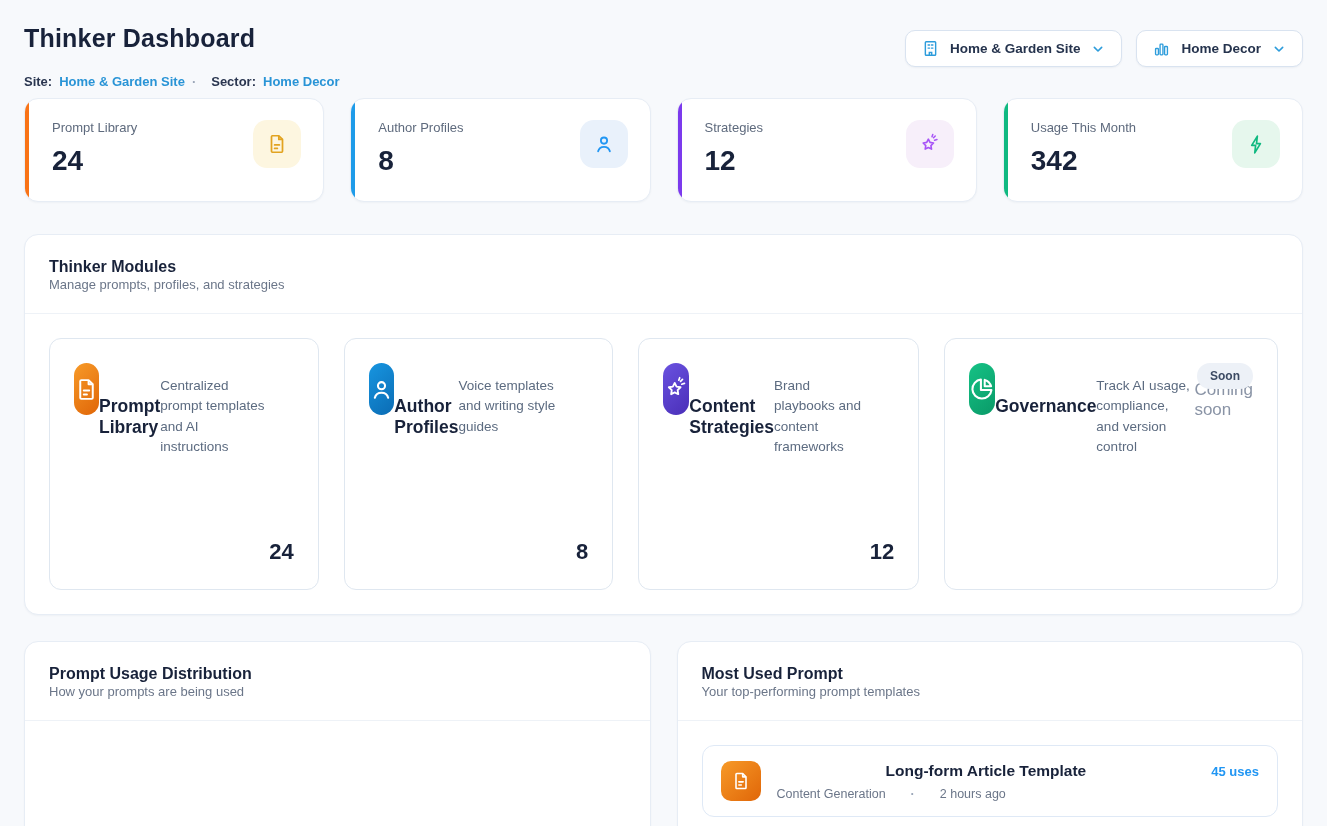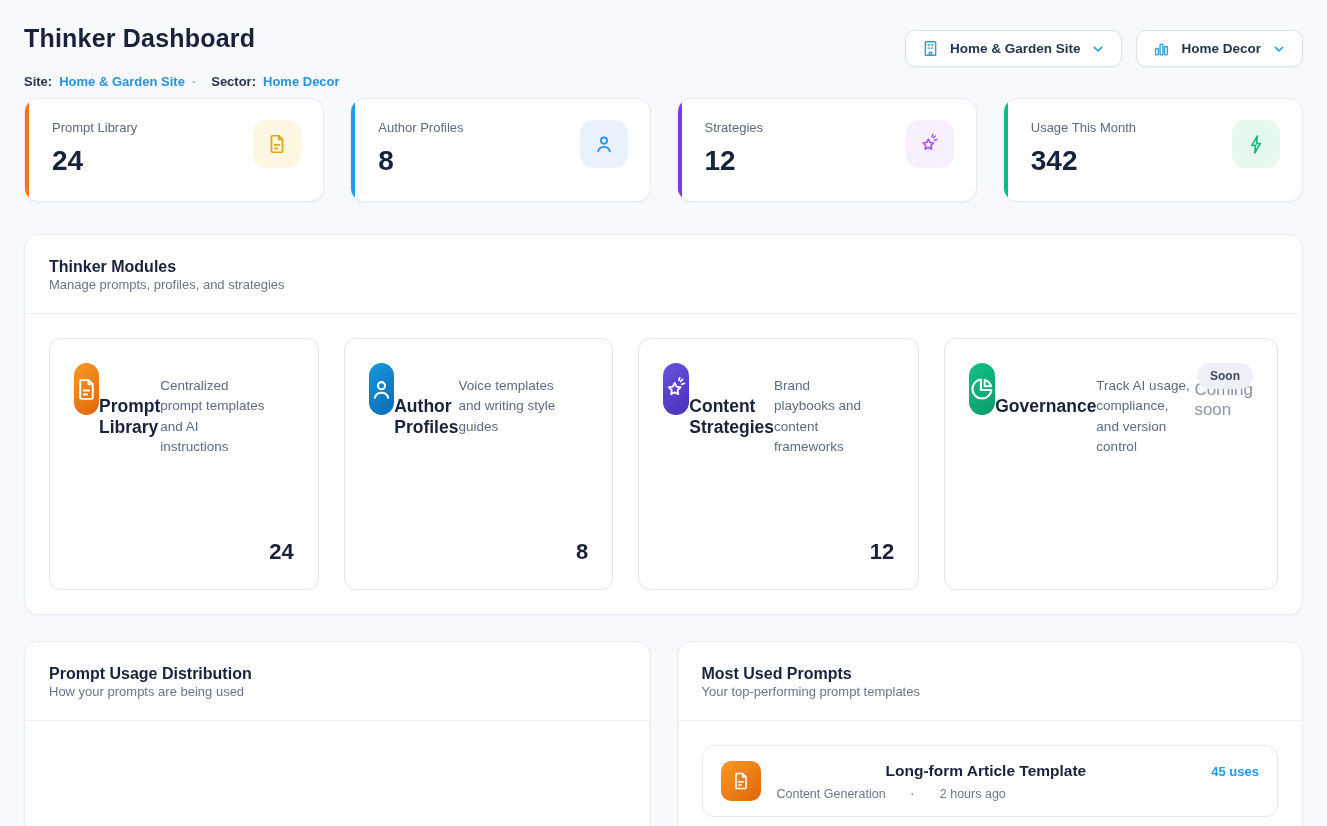--- a/index.html
+++ b/index.html
@@ -312,21 +312,21 @@
             <path d="M352.06481839811937 334.7630472435814 A107 107 0 0 1 217.2369527564186 266.06481839811937 L258.13238295711017 252.77708763999664 A64 64 0 0 0 338.77708763999664 293.86761704288983 Z" fill="#2196f3" stroke="#ffffff" stroke-width="2"></path>
             <path d="M217.2369527564186 266.06481839811937 A107 107 0 0 1 232.43518160188063 170.10697800470538 L267.22291236000336 195.38174385328173 A64 64 0 0 0 258.13238295711017 252.77708763999664 Z" fill="#6355e4" stroke="#ffffff" stroke-width="2"></path>
             <path d="M232.43518160188063 170.10697800470538 A107 107 0 0 1 319 126 L319 169 A64 64 0 0 0 267.22291236000336 195.38174385328173 Z" fill="#16b981" stroke="#ffffff" stroke-width="2"></path>
             <text x="280.1838122722687" y="160.81894218189456" text-anchor="middle" font-size="12.5" font-weight="bold" fill="#3a4456">15%</text>
           </svg>
       </div>
     </div>
 
     <div class="bottom-card">
       <div class="panel-head">
-        <div class="panel-title">Most Used Prompts</div>
+        <div class="panel-title">Most Used Prompt</div>
         <div class="panel-sub">Your top-performing prompt templates</div>
       </div>
       <div class="divider"></div>
 
       <div class="prompt-item">
         <div class="prompt-tile grad-orange">
           <svg width="20" height="20" viewBox="0 0 24 24">
               <use href="#ic-document"></use>
             </svg>
         </div>

